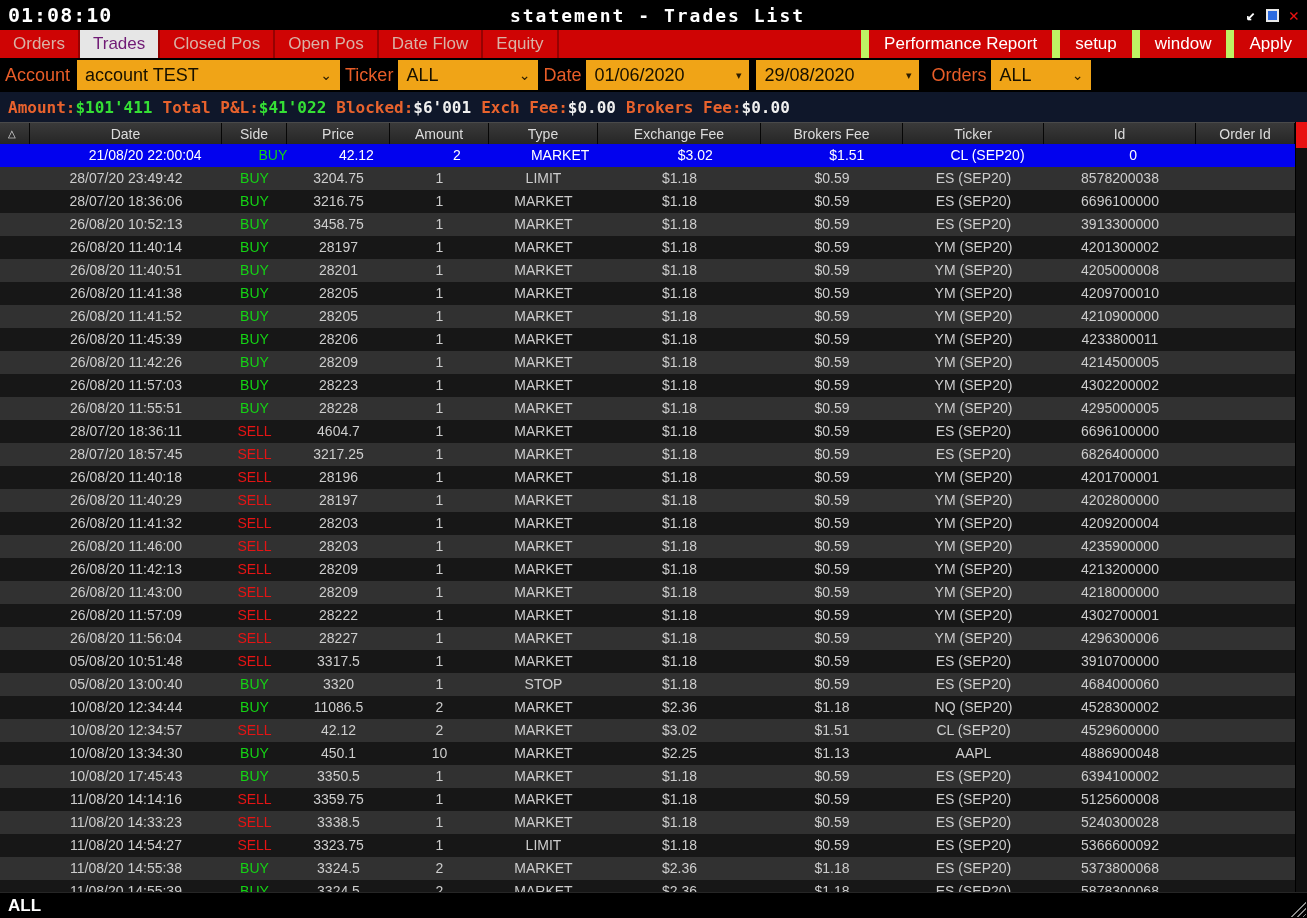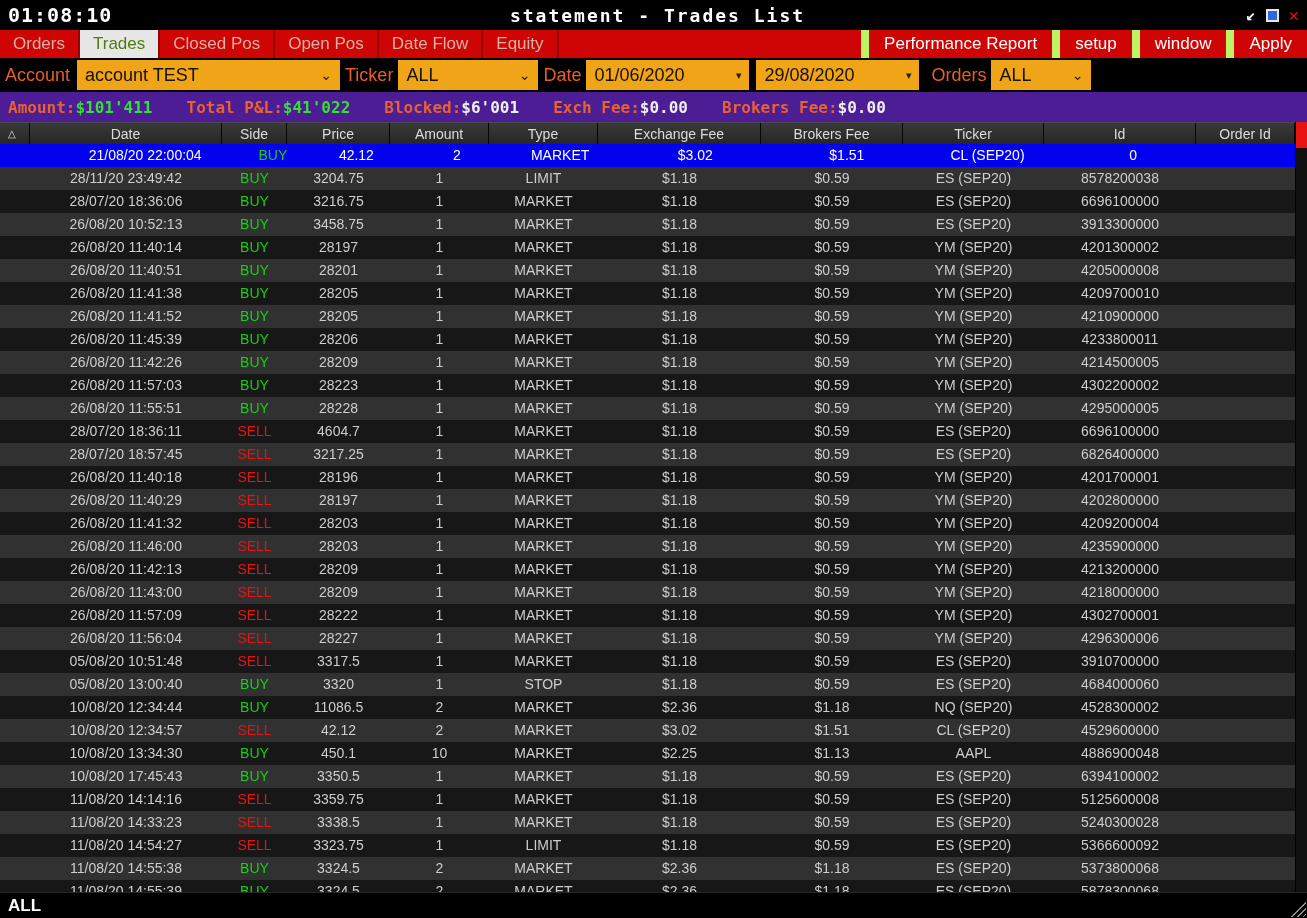--- a/index.html
+++ b/index.html
@@ -11,39 +11,39 @@
   .clock{margin-left:8px;font-size:20px;font-weight:bold;letter-spacing:1px;}
   .wtitle{position:absolute;left:8px;right:0;text-align:center;font-size:18px;font-weight:bold;letter-spacing:2px;}
   .wcontrols{margin-left:auto;display:flex;align-items:center;gap:10px;margin-right:8px;z-index:2;}
   .min-ic{color:#fff;font-size:16px;font-weight:bold;line-height:16px;cursor:default;}
   .max-ic{width:13px;height:13px;background:#2b6be0;border:2px solid #e8e8e8;box-sizing:border-box;}
   .close-ic{color:#e81212;font-size:17px;font-weight:bold;line-height:16px;}
 
   
   .tabbar{height:28px;background:#cf0404;display:flex;align-items:stretch;font-size:17px;}
   .tab{display:flex;align-items:center;padding:0 13px;color:#d9b2a6;border-right:2px solid #960202;cursor:default;}
-  .tab.active{background:#e6e6e6;color:#4d7c0f;}
+  .tab.active{background:#e6e6e6;color:#701a75;}
   .tab-spacer{flex:1;}
   .menu-btn{display:flex;align-items:center;padding:0 15px;color:#fff;border-left:8px solid #bef264;}
 
   
   .filterbar{height:34px;background:#000;display:flex;align-items:center;font-size:18px;}
   .flabel{color:#e85d28;padding:0 5px;white-space:nowrap;}
   .field{background:#f0a417;color:#161000;height:30px;display:flex;align-items:center;
          padding:0 8px;box-sizing:border-box;position:relative;white-space:nowrap;}
   .field .chev{margin-left:auto;font-size:14px;line-height:10px;color:#2a1c00;}
   .f-account{width:263px;margin-left:2px;}
   .f-ticker{width:140px;}
   .f-date{width:163px;margin-right:7px;}
   .f-orders{width:100px;}
   .darr{margin-left:auto;font-size:11px;color:#2a1c00;}
 
   
-  .summarybar{height:30px;background:#4c1d95;display:flex;align-items:center;padding-left:8px;
-              font-family:"DejaVu Sans Mono",monospace;font-size:16px;font-weight:bold;gap:24px;}
+  .summarybar{height:30px;background:#0f172a;display:flex;align-items:center;padding-left:8px;
+              font-family:"DejaVu Sans Mono",monospace;font-size:16px;font-weight:bold;}
   .sum-seg{display:flex;align-items:center;margin-right:10px;white-space:nowrap;}
   .sum-label{color:#e8622d;}
 
   
   .table-area{position:relative;height:770px;background:#0c0c0c;}
   .hrow{display:flex;height:22px;background:linear-gradient(#3a3a3a,#262626);
         border-top:1px solid #4a4a4a;box-sizing:border-box;}
   .hcell{display:flex;align-items:center;justify-content:center;color:#dcdcdc;font-size:14px;
          border-right:1px solid #060606;box-sizing:border-box;}
   .csort{width:30px;justify-content:flex-start;padding-left:8px;font-size:10px;color:#e0e0e0;}
@@ -176,21 +176,21 @@
           <span class="cell c3">2</span>
           <span class="cell c4">MARKET</span>
           <span class="cell c5">$3.02</span>
           <span class="cell c6">$1.51</span>
           <span class="cell c7">CL (SEP20)</span>
           <span class="cell c8">0</span>
           <span class="cell c9"></span>
         </div>
         <div class="trow">
           <span class="cell rsort"></span>
-          <span class="cell c0">28/11/20 23:49:42</span>
+          <span class="cell c0">28/07/20 23:49:42</span>
           <span class="cell c1 buy">BUY</span>
           <span class="cell c2">3204.75</span>
           <span class="cell c3">1</span>
           <span class="cell c4">LIMIT</span>
           <span class="cell c5">$1.18</span>
           <span class="cell c6">$0.59</span>
           <span class="cell c7">ES (SEP20)</span>
           <span class="cell c8">8578200038</span>
           <span class="cell c9"></span>
         </div>

